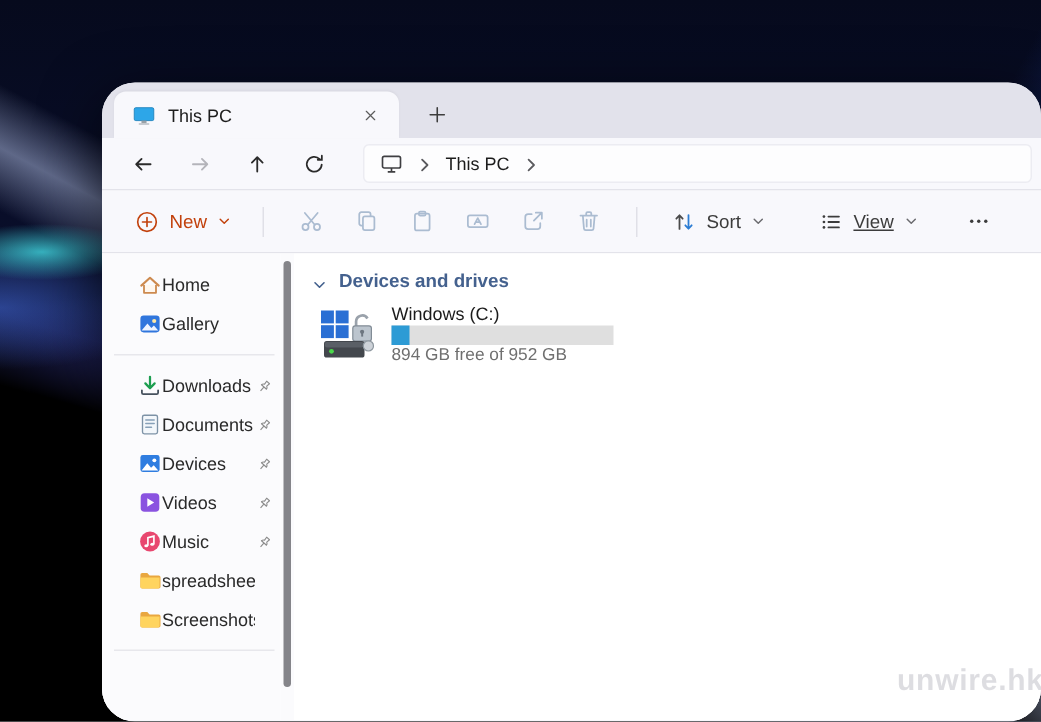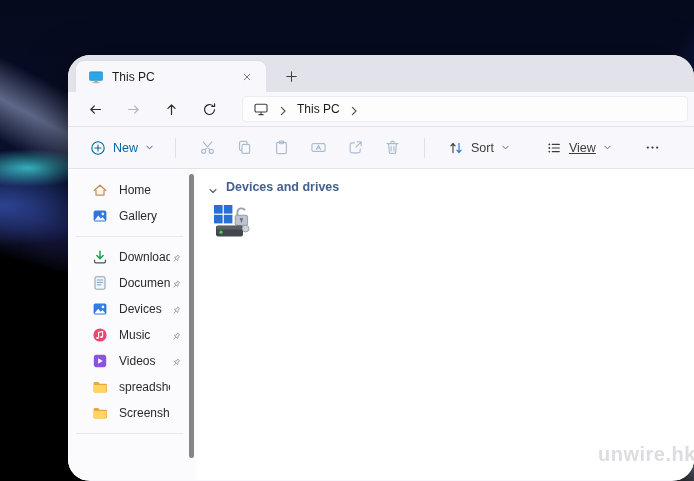--- a/index.html
+++ b/index.html
@@ -43,41 +43,41 @@
   .addressbar { flex:1; height:26px; margin-left:14px; background:#fdfdfe; border:1px solid #ececf2;
     border-radius:4px; display:flex; align-items:center; padding:0 10px; }
   .addr-icon { width:16px; height:16px; color:#3f3f42; }
   .addr-sep { width:12px; height:12px; color:#5a5a5e; margin:0 8px; }
   .addr-sep svg { width:12px; height:12px; }
   .addr-seg { font-size:12px; color:#1c1c1c; }
   .hdiv { height:1px; background:#e3e3ea; }
 
   
   .toolbar { height:41px; display:flex; align-items:center; padding-left:14px; background:#f8f8fc; }
-  .tb-new { display:flex; align-items:center; gap:7px; color:#0369a1; padding:0 8px; height:32px; }
+  .tb-new { display:flex; align-items:center; gap:7px; color:#c2410c; padding:0 8px; height:32px; }
   .tb-new .lbl { font-size:12.5px; }
   .tb-new svg { width:16px; height:16px; }
   .tb-new .chev svg { width:9px; height:9px; }
   .vsep { width:1px; height:20px; background:#e0e0e7; margin:0 13px; }
   .tb-ico { width:37px; height:32px; display:flex; align-items:center; justify-content:center; color:#abbcd1; }
   .tb-ico svg { width:17px; height:17px; }
   .tb-menu { display:flex; align-items:center; gap:7px; color:#3c3c3c; padding:0 10px; height:32px; }
   .tb-menu svg { width:16px; height:16px; }
   .tb-menu .lbl { font-size:12.5px; }
   .tb-menu .chev { color:#6a6a6e; } .tb-menu .chev svg { width:9px; height:9px; }
   .tb-more { width:34px; height:32px; display:flex; align-items:center; justify-content:center; color:#3c3c3c; margin-left:14px; }
   .tb-more svg { width:15px; height:15px; }
 
   
   .content { display:flex; height:311px; background:#fff; position:relative; }
   .sidebar { width:119px; padding-top:8px; background:#fbfbfd; }
   .side-item { height:26px; display:flex; align-items:center; padding:0 5px 0 24px; border-radius:4px; }
   .side-icon { width:16px; height:16px; flex:none; }
   .side-icon svg { width:16px; height:16px; }
-  .side-label { font-size:12px; color:#2a2a2a; margin-left:11px; flex:1; white-space:nowrap; overflow:hidden; }
+  .side-label { font-size:12px; color:#2a2a2a; margin-left:0; flex:1; white-space:nowrap; overflow:hidden; }
   .pin { width:12px; height:12px; flex:none; color:#8b8b8b; }
   .pin svg { width:12px; height:12px; }
   .side-div { height:1px; background:#e7e7ec; margin:7px 4px 7px 8px; }
   .scrollgutter { width:9px; position:relative; background:#fbfbfd; }
   .scrollthumb { position:absolute; top:5px; left:2px; width:5px; height:284px; background:#85858a; border-radius:3px; }
 
   .main { flex:1; padding:11px 0 0 12px; background:#fff; }
   .group-header { display:flex; align-items:center; gap:8px; color:#44618e;font-weight:bold; }
   .group-header .chev { width:10px; height:10px; } .group-header .chev svg { width:10px; height:10px; }
   .group-label { font-size:12.5px; }
@@ -314,39 +314,39 @@
     <span class="side-label">Devices</span>
     <span class="pin"><svg viewBox="0 0 16 16" fill="none" stroke="currentColor" stroke-width="1" stroke-linejoin="round">
               <g transform="rotate(42 8 8)">
                 <path d="M6.3 2.6h3.4l-.4 3.2c1 .5 1.6 1.2 1.7 2.2H5c.1-1 .7-1.7 1.7-2.2z"></path>
                 <path d="M8 8.2v4.4"></path>
               </g>
             </svg></span>
   </div>
         <div class="side-item">
     <span class="side-icon"><svg viewBox="0 0 16 16">
-              <circle cx="8" cy="8" r="6.6" fill="#e8476f"></circle>
-              <path d="M6.6 10.8V5.4l4-1v5.4" fill="none" stroke="#fff" stroke-width="1.1"></path>
-              <ellipse cx="5.5" cy="10.9" rx="1.3" ry="1" fill="#fff"></ellipse>
-              <ellipse cx="9.5" cy="9.9" rx="1.3" ry="1" fill="#fff"></ellipse>
-            </svg></span>
-    <span class="side-label">Music</span>
+              <rect x="1.8" y="1.8" width="12.4" height="12.4" rx="2.6" fill="#8a53e0"></rect>
+              <path d="M6.2 5.2 10.8 8l-4.6 2.8z" fill="#fff"></path>
+            </svg></span>
+    <span class="side-label">Videos</span>
     <span class="pin"><svg viewBox="0 0 16 16" fill="none" stroke="currentColor" stroke-width="1" stroke-linejoin="round">
               <g transform="rotate(42 8 8)">
                 <path d="M6.3 2.6h3.4l-.4 3.2c1 .5 1.6 1.2 1.7 2.2H5c.1-1 .7-1.7 1.7-2.2z"></path>
                 <path d="M8 8.2v4.4"></path>
               </g>
             </svg></span>
   </div>
         <div class="side-item">
     <span class="side-icon"><svg viewBox="0 0 16 16">
-              <rect x="1.8" y="1.8" width="12.4" height="12.4" rx="2.6" fill="#8a53e0"></rect>
-              <path d="M6.2 5.2 10.8 8l-4.6 2.8z" fill="#fff"></path>
-            </svg></span>
-    <span class="side-label">Videos</span>
+              <circle cx="8" cy="8" r="6.6" fill="#e8476f"></circle>
+              <path d="M6.6 10.8V5.4l4-1v5.4" fill="none" stroke="#fff" stroke-width="1.1"></path>
+              <ellipse cx="5.5" cy="10.9" rx="1.3" ry="1" fill="#fff"></ellipse>
+              <ellipse cx="9.5" cy="9.9" rx="1.3" ry="1" fill="#fff"></ellipse>
+            </svg></span>
+    <span class="side-label">Music</span>
     <span class="pin"><svg viewBox="0 0 16 16" fill="none" stroke="currentColor" stroke-width="1" stroke-linejoin="round">
               <g transform="rotate(42 8 8)">
                 <path d="M6.3 2.6h3.4l-.4 3.2c1 .5 1.6 1.2 1.7 2.2H5c.1-1 .7-1.7 1.7-2.2z"></path>
                 <path d="M8 8.2v4.4"></path>
               </g>
             </svg></span>
   </div>
         <div class="side-item">
     <span class="side-icon"><svg viewBox="0 0 16 16">
               <path d="M1.6 4.2a1.2 1.2 0 0 1 1.2-1.2h3.4l1.5 1.7h6.1a1.2 1.2 0 0 1 1.2 1.2v6.3a1.2 1.2 0 0 1-1.2 1.2H2.8a1.2 1.2 0 0 1-1.2-1.2z" fill="#e9a740"></path>
@@ -386,19 +386,26 @@
                 </g>
                 <path d="M25.4 12.6V9.4a4.1 4.1 0 0 1 7.6-2.1" fill="none" stroke="#9aa2ab" stroke-width="1.8"></path>
                 <rect x="23.2" y="12.2" width="12.4" height="10.2" rx="1.6" fill="#bcc5ce" stroke="#828c96" stroke-width=".8"></rect>
                 <circle cx="29.4" cy="16.2" r="1.4" fill="#6d7680"></circle>
                 <rect x="28.8" y="16.4" width="1.3" height="3" fill="#6d7680"></rect>
                 <rect x="4" y="22.4" width="27" height="11" rx="1.8" fill="#43474d"></rect>
                 <rect x="4.6" y="23" width="25.8" height="3.6" rx="1.2" fill="#5a5f66"></rect>
                 <circle cx="9" cy="29.2" r="1.6" fill="#4ad84a"></circle>
                 <circle cx="33.6" cy="25.6" r="3.4" fill="#cdd2d8" stroke="#8e979f" stroke-width=".8"></circle>
               </svg></span>
+    <div class="drive-info">
+      <div class="drive-name">Windows (C:)</div>
+      <div class="drive-bar">
+                <div class="drive-fill" style="width: 8%;"></div>
+              </div>
+      <div class="drive-free">894 GB free of 952 GB</div>
+    </div>
   </div>
         </div>
     </div>
   </div>
 
   <div class="watermark">unwire.hk</div>
 </div>
 
 </body></html>

